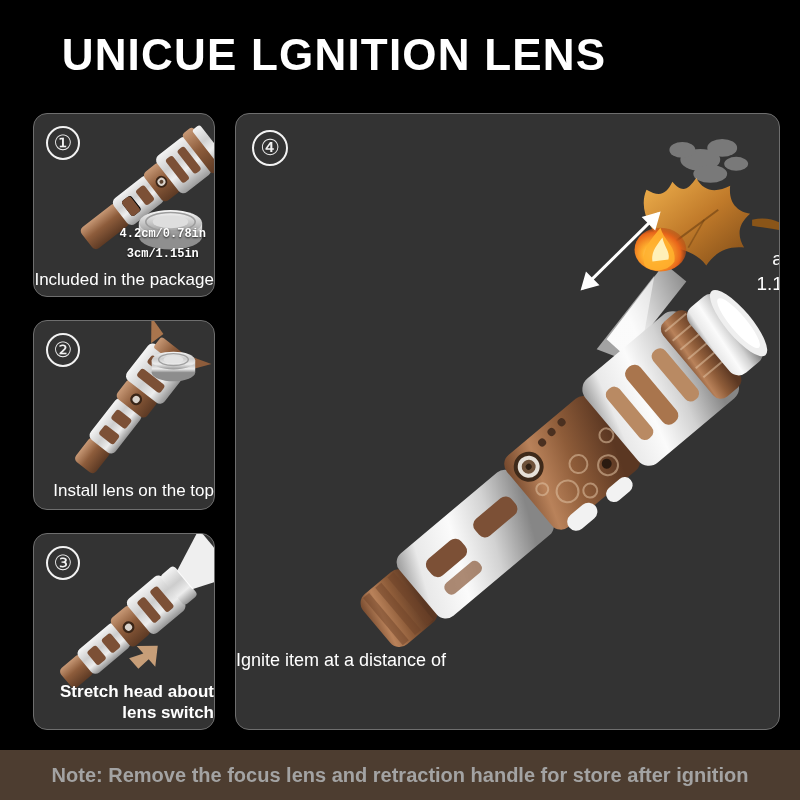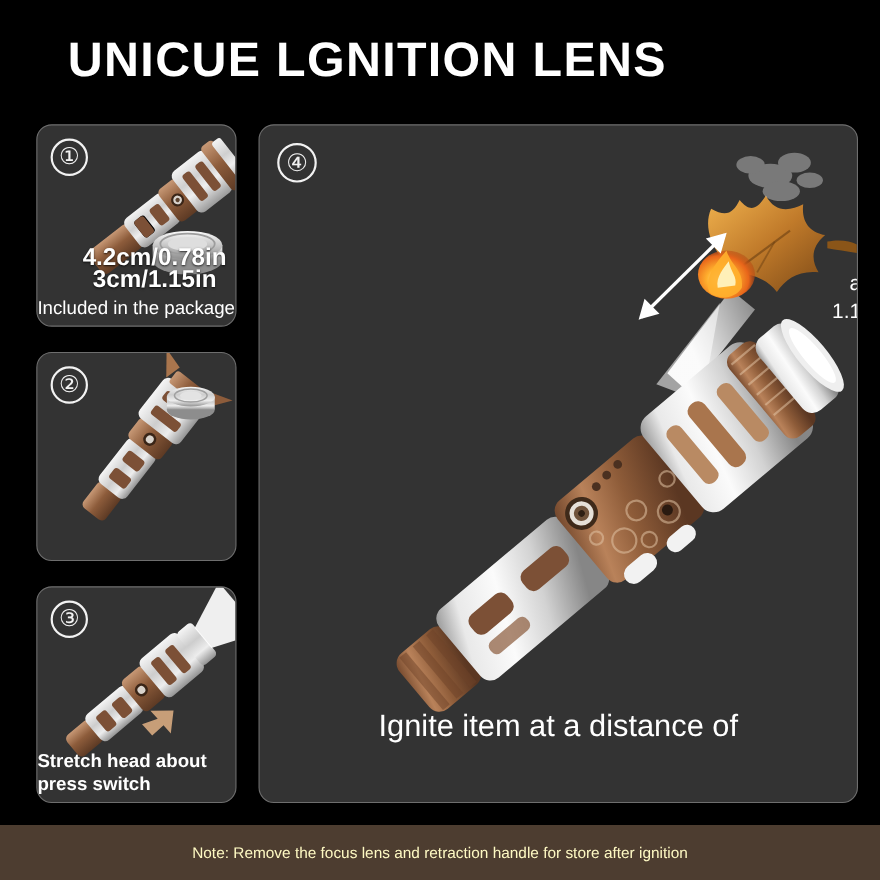--- a/index.html
+++ b/index.html
@@ -42,58 +42,58 @@
     color:#f2f2f2;
     font-size:21px; line-height:30px; text-align:center;
     font-family:"Liberation Sans", sans-serif;
   }
   .panel-1 .badge, .panel-2 .badge, .panel-3 .badge { left:12px; top:12px; }
   .panel-4 .badge { left:16px; top:16px; width:36px; height:36px; font-size:22px; line-height:32px; }
 
   
   .cap {
     position:absolute; left:0; width:100%;
-    text-align:left; color:#ffffff;
+    text-align:right; color:#ffffff;
     font-family:"Liberation Sans", sans-serif;
   }
   .cap-1 { bottom:6px;  font-size:17px; }
   .cap-2 { bottom:8px;  font-size:17px; }
   .cap-3 { bottom:6px;  font-size:17px; font-weight:bold; line-height:21px; }
 
   .dims {
     position:absolute; right:8px; bottom:32px;
     text-align:center; color:#ffffff;
-    font-size:22px; font-weight:bold; line-height:20px;
-    font-family:Liberation Sans, sans-serif;
+    font-size:12px; font-weight:bold; line-height:20px;
+    font-family:Liberation Mono, monospace;
     text-shadow:0 1px 2px rgba(0,0,0,.8);
   }
   .dims span { display:block; }
 
   
   .about {
     position:absolute; left:500px; top:132px; width:120px;
     text-align:center; color:#ffffff; font-size:19px; line-height:25px;
     font-family:"Liberation Sans", sans-serif;
   }
   .about span { display:block; }
 
   .big-cap {
     position:absolute; left:0; bottom:52px; width:100%;
-    text-align:center; color:#ffffff;
-    font-size:28px; line-height:34px;
+    color:#ffffff;
+    font-size:18px; line-height:34px;
     font-family:"Liberation Sans", sans-serif;
   }
   .big-cap span { display:block; }
 
   
   .note {
     position:absolute; left:0; top:750px; width:800px; height:50px;
     background:#4d3d30;
-    color:#fef9c3;
-    font-size:14px; font-weight:normal;
+    color:#a3a3a3;
+    font-size:20px; font-weight:bold;
     line-height:50px; text-align:center;
     font-family:"Liberation Sans", sans-serif;
     white-space:nowrap;
   }
 
   svg { display:block; }
   .art { position:absolute; left:0; top:0; width:100%; height:100%; }
 </style>
 </head>
 <body>
@@ -192,20 +192,21 @@
 
       <g transform="translate(120,28)">
         <ellipse cx="21" cy="24" rx="22" ry="9" fill="#8d8d8d"></ellipse>
         <rect x="-1" y="12" width="44" height="12" fill="url(#sil2)"></rect>
         <ellipse cx="21" cy="12" rx="22" ry="9" fill="url(#sil2)"></ellipse>
         <ellipse cx="21" cy="11" rx="15" ry="6" fill="none" stroke="#a0a0a0" stroke-width="1.4"></ellipse>
         <ellipse cx="21" cy="11" rx="10" ry="4" fill="#e3e3e3"></ellipse>
       </g>
     </svg>
     <div class="badge">②</div>
+    <div class="cap cap-2">Install lens on the top</div>
   </div>
 
   <div class="panel panel-3">
     <svg class="art" viewBox="0 0 182 197" preserveAspectRatio="none">
       <defs>
         <linearGradient id="sil3" x1="0" y1="0" x2="0" y2="1">
           <stop offset="0" stop-color="#f5f5f5"></stop>
             <stop offset=".4" stop-color="#cdcdcd"></stop>
           <stop offset=".7" stop-color="#ededed"></stop>
             <stop offset="1" stop-color="#939393"></stop>
@@ -232,21 +233,21 @@
         <path d="M171 86 L215 68 L215 128 L171 110 Z" fill="#ffffff" opacity=".92"></path>
       </g>
 
       <g transform="translate(104,112)">
         <path d="M0 26 L14 26 L14 12 L24 12 L10 -4 L-4 12 L6 12 Z" transform="rotate(48 10 11)" fill="#c79e78"></path>
       </g>
     </svg>
     <div class="badge">③</div>
     <div class="cap cap-3">
       <span>Stretch head about</span>
-      <span>press switch</span>
+      <span>lens switch</span>
     </div>
   </div>
 
   <div class="panel panel-4">
     <svg class="art" viewBox="0 0 545 617" preserveAspectRatio="none">
       <defs>
         <linearGradient id="bigsil" x1="0" y1="0" x2="1" y2="0.25">
           <stop offset="0" stop-color="#8f8f8f"></stop>
             <stop offset=".18" stop-color="#e9e9e9"></stop>
           <stop offset=".45" stop-color="#fbfbfb"></stop>

